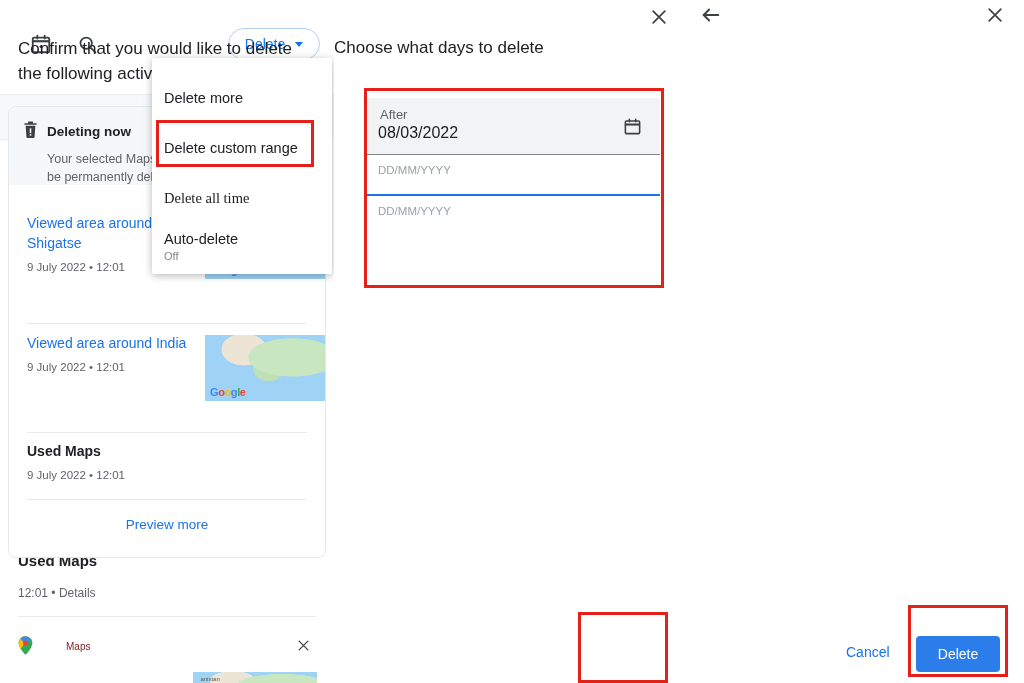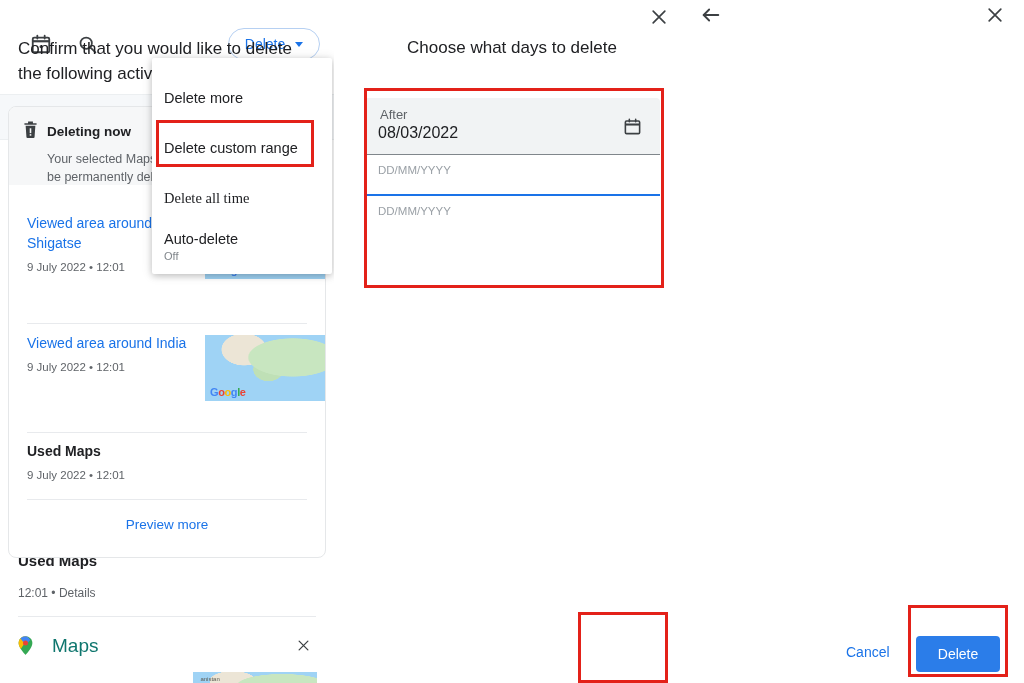--- a/index.html
+++ b/index.html
@@ -30,21 +30,21 @@
   .today-band { position:absolute; left:0; top:94px; width:334px; height:46px; background:#f6f8fa; border-top:1px solid #eceff1; border-bottom:1px solid #eceff1; display:flex; align-items:center; }
   .today-band span { margin-left:22px; font-size:16px; color:#202124; }
 
   .notice { position:absolute; left:0; top:166px; width:334px; height:30px; display:flex; align-items:center; }
   .notice .ic { margin-left:18px; width:18px; height:18px; }
   .notice .txt { margin-left:14px; font-size:12.5px; color:#5f6368; white-space:nowrap; }
 
   .act-item { position:absolute; left:0; width:334px; }
   .act-head { display:flex; align-items:center; height:28px; padding-left:18px; }
   .act-head .pin { width:16px; height:20px; }
-  .act-head .src { margin-left:18px; font-size:19px; color:#0f766e; }
+  .act-head .src { margin-left:32px; font-size:10px; color:#7f1d1d; }
   .act-head .close { margin-left:auto; margin-right:22px; width:16px;height:16px; cursor:pointer; }
   .act-title { margin-top:14px; padding-left:18px; padding-right:145px; font-size:15px; line-height:22px; color:#1a73e8; cursor:pointer; }
   .act-title.plain { color:#202124; font-weight:bold; font-size:15px; }
   .act-meta { margin-top:14px; padding-left:18px; font-size:12px; color:#5f6368; }
   .act-divider { position:absolute; left:18px; width:298px; height:1px; background:#e8eaed; }
   .thumb { position:absolute; border:0; overflow:hidden; background:#aadaff; }
 
   
   .map {
     position:relative; width:100%; height:100%;
@@ -66,21 +66,21 @@
     box-shadow:0 2px 6px rgba(0,0,0,.18), 0 1px 12px rgba(0,0,0,.12);
     z-index:40;
   }
   .menu-item { position:absolute; left:0; width:180px; padding-left:12px; display:flex; flex-direction:column; justify-content:center; cursor:pointer; }
   .menu-item .mi-label { font-size:14.5px; color:#202124; }
   .menu-item .mi-sub { font-size:11px; color:#80868b; margin-top:3px; }
 
   
   #panel-range { position:absolute; left:334px; top:0; width:356px; height:683px; background:#fff; }
   #range-close { position:absolute; right:18px; top:4px; width:26px; height:26px; }
-  #range-title { position:absolute; left:0; top:38px; width:356px; text-align:center; font-size:17px; color:#202124; }
+  #range-title { position:absolute; left:0; top:38px; width:356px; text-align:left; font-size:17px; color:#202124; }
 
   .field-group { position:absolute; left:30px; top:98px; width:296px; }
   .mdfield { position:relative; width:296px; }
   .mdfield .filled { position:relative; height:56px; background:#f1f3f4; border-radius:4px 4px 0 0; }
   .mdfield .flabel { position:absolute; left:16px; top:9px; font-size:13px; color:#5f6368; }
   .mdfield .fvalue { position:absolute; left:14px; top:26px; font-size:16px; color:#202124; }
   .mdfield .underline { height:1px; background:#80868b; }
   .mdfield.focused .flabel { color:#1a73e8; }
   .mdfield.focused .underline { height:2px; background:#1a73e8; }
   .mdfield .helper { margin-top:9px; padding-left:14px; font-size:11.5px; color:#9aa0a6; }

